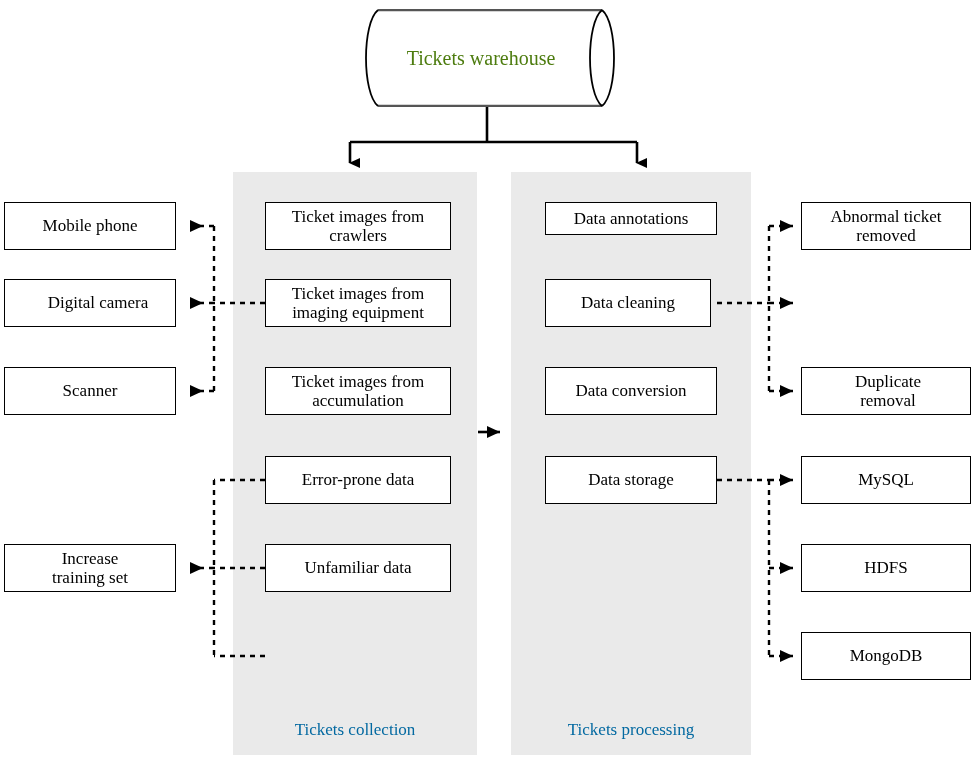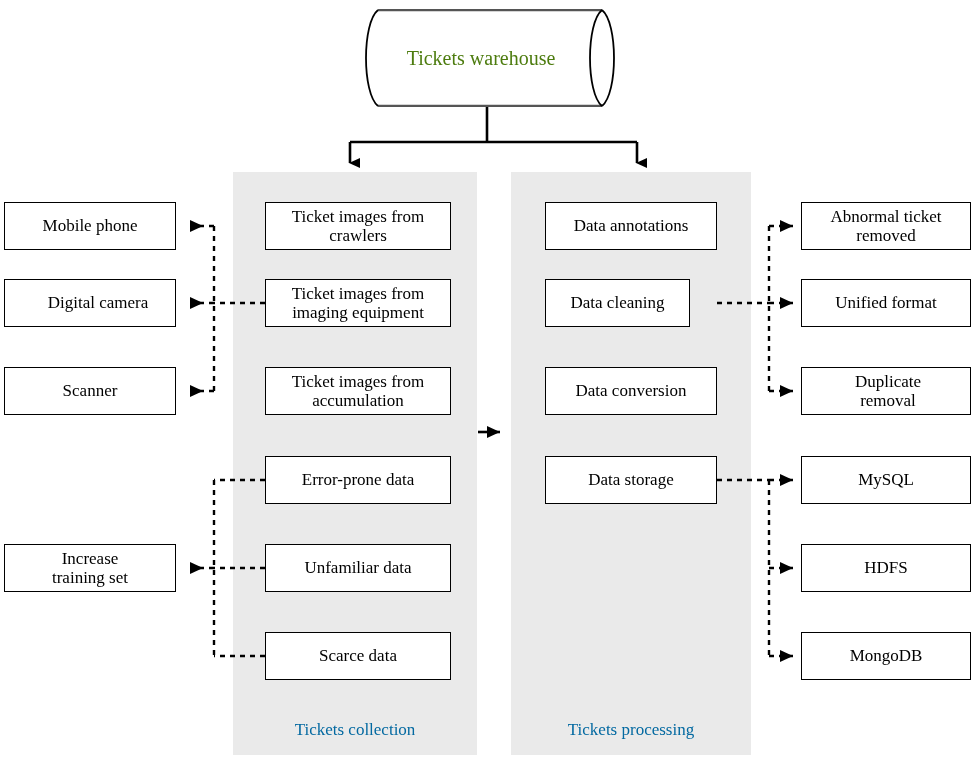--- a/index.html
+++ b/index.html
@@ -147,43 +147,37 @@
   <div class="node" style="left:265px;top:367px;width:186px;height:48px;">
     <span>Ticket images from
 accumulation</span>
   </div>
   <div class="node" style="left:265px;top:456px;width:186px;height:48px;">
     <span>Error-prone data</span>
   </div>
   <div class="node" style="left:265px;top:544px;width:186px;height:48px;">
     <span>Unfamiliar  data</span>
   </div>
-  <div class="node" style="left:265px;top:632px;width:186px;height:48px;">
-    <span>Scarce data</span>
-  </div>
 
-  <div class="node" style="left:545px;top:202px;width:172px;height:48px;">
+  <div class="node" style="left:545px;top:202px;width:172px;height:33px;">
     <span>Data annotations</span>
   </div>
-  <div class="node" style="left:545px;top:279px;width:145px;height:48px;">
+  <div class="node" style="left:545px;top:279px;width:166px;height:48px;">
     <span>Data cleaning</span>
   </div>
   <div class="node" style="left:545px;top:367px;width:172px;height:48px;">
     <span>Data conversion</span>
   </div>
   <div class="node" style="left:545px;top:456px;width:172px;height:48px;">
     <span>Data storage</span>
   </div>
 
   <div class="node" style="left:801px;top:202px;width:170px;height:48px;">
     <span>Abnormal ticket
 removed</span>
-  </div>
-  <div class="node" style="left:801px;top:279px;width:170px;height:48px;">
-    <span>Unified format</span>
   </div>
   <div class="node" style="left:801px;top:367px;width:170px;height:48px;padding-left:8px;">
     <span>Duplicate
 removal</span>
   </div>
   <div class="node" style="left:801px;top:456px;width:170px;height:48px;">
     <span>MySQL</span>
   </div>
   <div class="node" style="left:801px;top:544px;width:170px;height:48px;">
     <span>HDFS</span>

